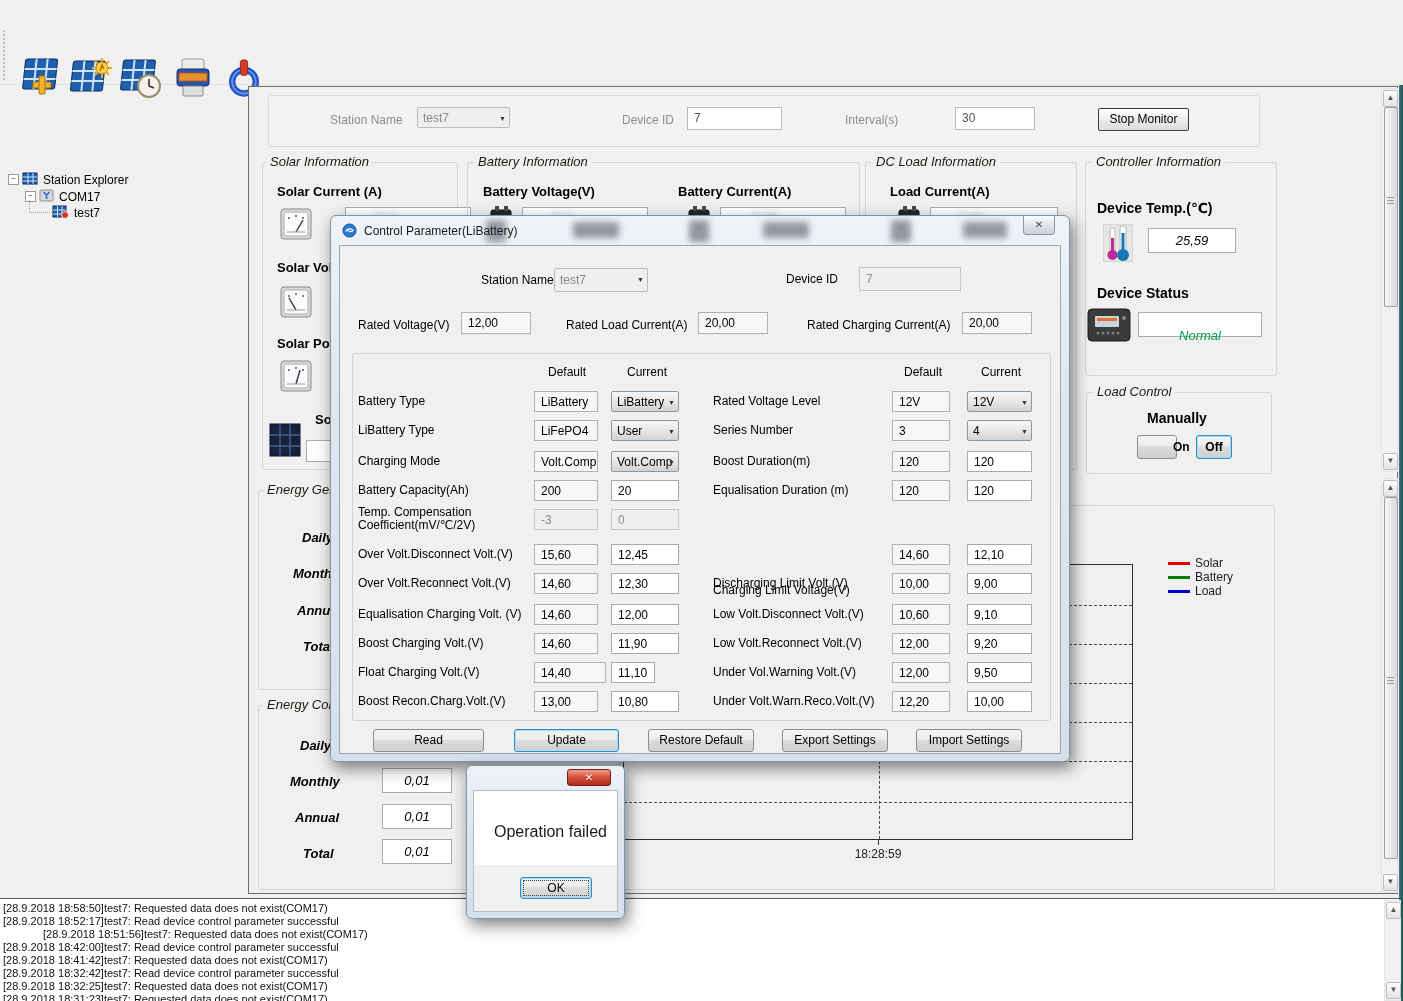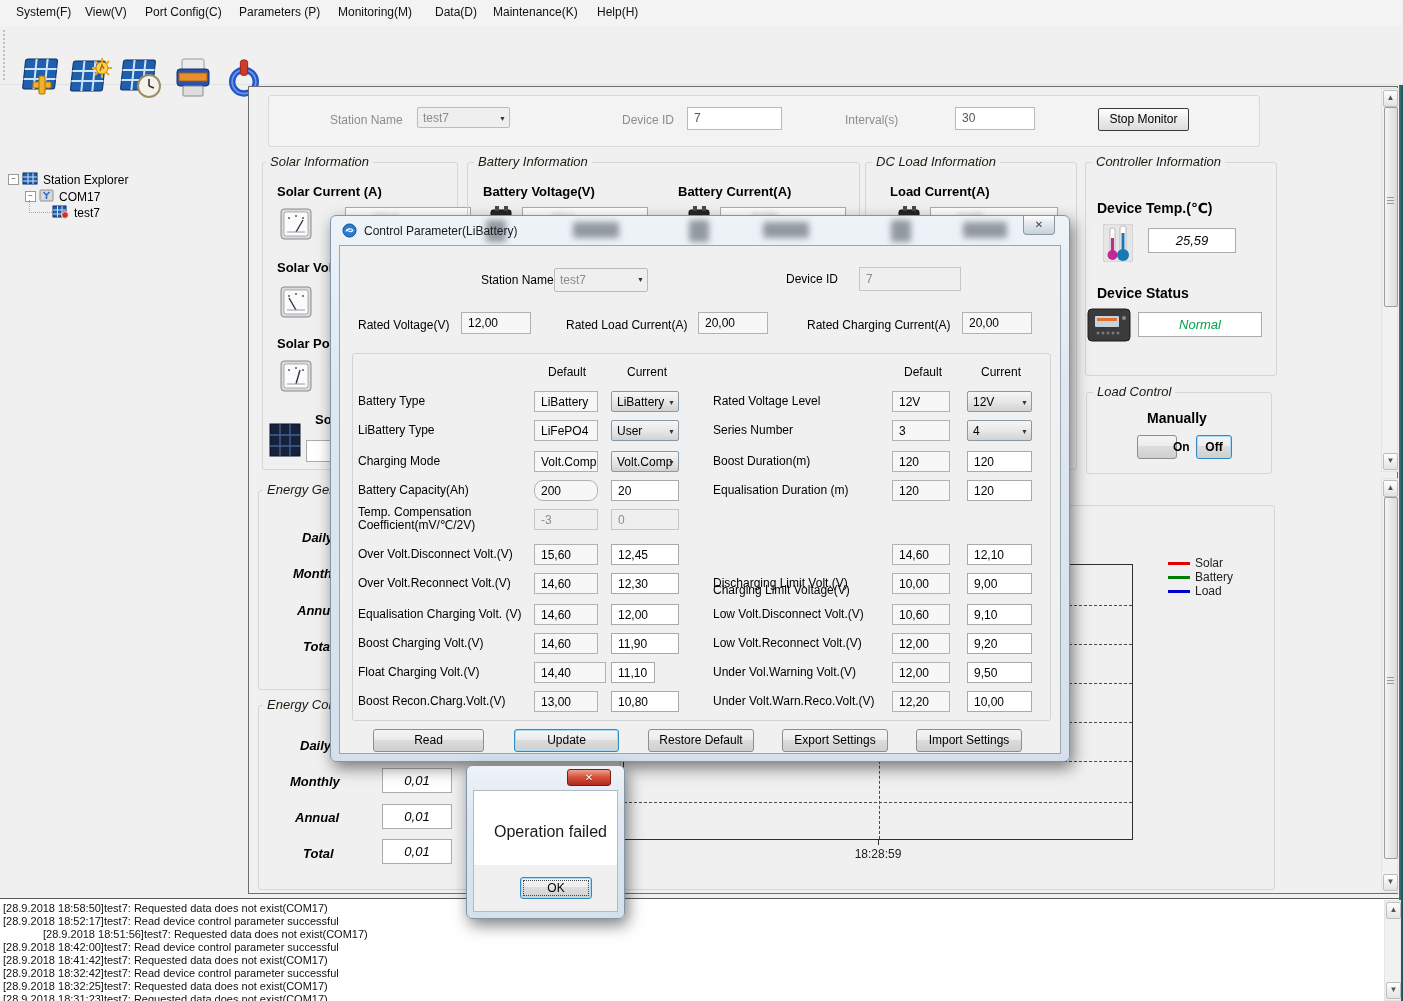--- a/index.html
+++ b/index.html
@@ -57,30 +57,20 @@
   .smudge{position:absolute;background:#49505a;opacity:.55;filter:blur(3px);border-radius:2px;}
   .log-line{position:absolute;left:3px;font-size:11px;color:#101010;white-space:nowrap;}
   .legend-swatch{position:absolute;height:3px;width:22px;}
   .legend-lbl{position:absolute;font-size:12px;color:#222;white-space:nowrap;}
 </style>
 </head>
 <body>
 
 <div id="root">
 
-  <div class="abs" style="left:0;top:0;width:1403px;height:26px;background:#f3f3f3;">
-    <span class="menu-item" style="left:16px">System(F)</span>
-    <span class="menu-item" style="left:85px">View(V)</span>
-    <span class="menu-item" style="left:145px">Port Config(C)</span>
-    <span class="menu-item" style="left:239px">Parameters (P)</span>
-    <span class="menu-item" style="left:338px">Monitoring(M)</span>
-    <span class="menu-item" style="left:435px">Data(D)</span>
-    <span class="menu-item" style="left:493px">Maintenance(K)</span>
-    <span class="menu-item" style="left:597px">Help(H)</span>
-  </div>
 
   <div class="abs" style="left:0;top:26px;width:1403px;height:58px;border-bottom:1px solid #e2e2e2;">
     <div class="abs" style="left:3px;top:4px;width:2px;height:50px;border-left:2px dotted #c0c0c0;"></div>
     <div class="tb-icon" style="left:16px">
       <svg viewBox="0 0 46 46" width="46" height="46">
           <g transform="skewX(-6) translate(4,0)">
             <rect x="6" y="3" width="32" height="30" rx="2" fill="#1e5fae" stroke="#0d2d5e"></rect>
             <path d="M17 3v30 M28 3v30 M6 13h32 M6 23h32" stroke="#cfe2f8" stroke-width="2"></path>
           </g>
           <rect x="17" y="26" width="18" height="6" rx="1" fill="#f0b22a" stroke="#a87208"></rect>
@@ -286,21 +276,21 @@
         <rect x="8" y="8" width="24" height="11" rx="1" fill="#c8d4de"></rect>
         <rect x="10" y="10" width="20" height="3" fill="#e8702a"></rect>
         <circle cx="37" cy="10" r="2" fill="#8a8a8a"></circle>
         <circle cx="11" cy="25" r="1.5" fill="#7a7a7a"></circle>
         <circle cx="16" cy="25" r="1.5" fill="#7a7a7a"></circle>
         <circle cx="21" cy="25" r="1.5" fill="#7a7a7a"></circle>
         <circle cx="26" cy="25" r="1.5" fill="#7a7a7a"></circle>
         <circle cx="31" cy="25" r="1.5" fill="#7a7a7a"></circle>
       </svg>
   </div>
-  <div class="vbox" style="left:1138px;top:312px;width:124px;height:25px;font-style:italic;font-size:13px;text-align:center;padding-top:4px;color:#00a14b;">Normal</div>
+  <div class="vbox" style="left:1138px;top:312px;width:124px;height:25px;font-style:italic;font-size:13px;text-align:center;padding-top:15px;color:#00a14b;">Normal</div>
 
   <div class="grp" style="left:1086px;top:392px;width:184px;height:80px;"></div>
   <span class="grp-title" style="left:1093px;top:384px;">Load Control</span>
   <span class="hdr14" style="left:1147px;top:410px;">Manually</span>
   <div class="btn" style="left:1137px;top:435px;width:40px;height:24px;line-height:22px;font-weight:bold;padding-left:35px;">On</div>
   <div class="btn btn-focus" style="left:1196px;top:435px;width:36px;height:24px;line-height:22px;font-weight:bold;">Off</div>
 
   <div class="grp" style="left:258px;top:490px;width:360px;height:198px;"></div>
   <span class="grp-title" style="left:263px;top:482px;">Energy Generation</span>
   <span class="en-lbl" style="left:302px;top:530px;">Daily</span>
@@ -421,21 +411,21 @@
 
     <span class="dlbl" style="left:27px;top:207px;">LiBattery Type</span>
     <div class="dbox" style="left:203px;top:204px;width:64px;">LiFePO4</div>
     <div class="combo" style="left:280px;top:204px;width:68px;"><span>User</span><span class="arr">▼</span></div>
 
     <span class="dlbl" style="left:27px;top:238px;">Charging Mode</span>
     <div class="dbox" style="left:203px;top:235px;width:64px;">Volt.Comp.</div>
     <div class="combo" style="left:280px;top:235px;width:68px;padding-right:12px;"><span>Volt.Comp</span><span class="arr">▼</span></div>
 
     <span class="dlbl" style="left:27px;top:267px;">Battery Capacity(Ah)</span>
-    <div class="dbox" style="left:203px;top:264px;width:64px;border-radius:9px;">200</div>
+    <div class="dbox" style="left:203px;top:264px;width:64px;">200</div>
     <div class="ibox" style="left:280px;top:264px;width:68px;">20</div>
 
     <span class="dlbl wrap" style="left:27px;top:290px;">Temp. Compensation Coefficient(mV/℃/2V)</span>
     <div class="dbox dis" style="left:203px;top:293px;width:64px;">-3</div>
     <div class="ibox dis" style="left:280px;top:293px;width:68px;">0</div>
 
     <span class="dlbl" style="left:27px;top:331px;">Over Volt.Disconnect Volt.(V)</span>
     <div class="dbox" style="left:203px;top:328px;width:64px;">15,60</div>
     <div class="ibox" style="left:280px;top:328px;width:68px;">12,45</div>
 

